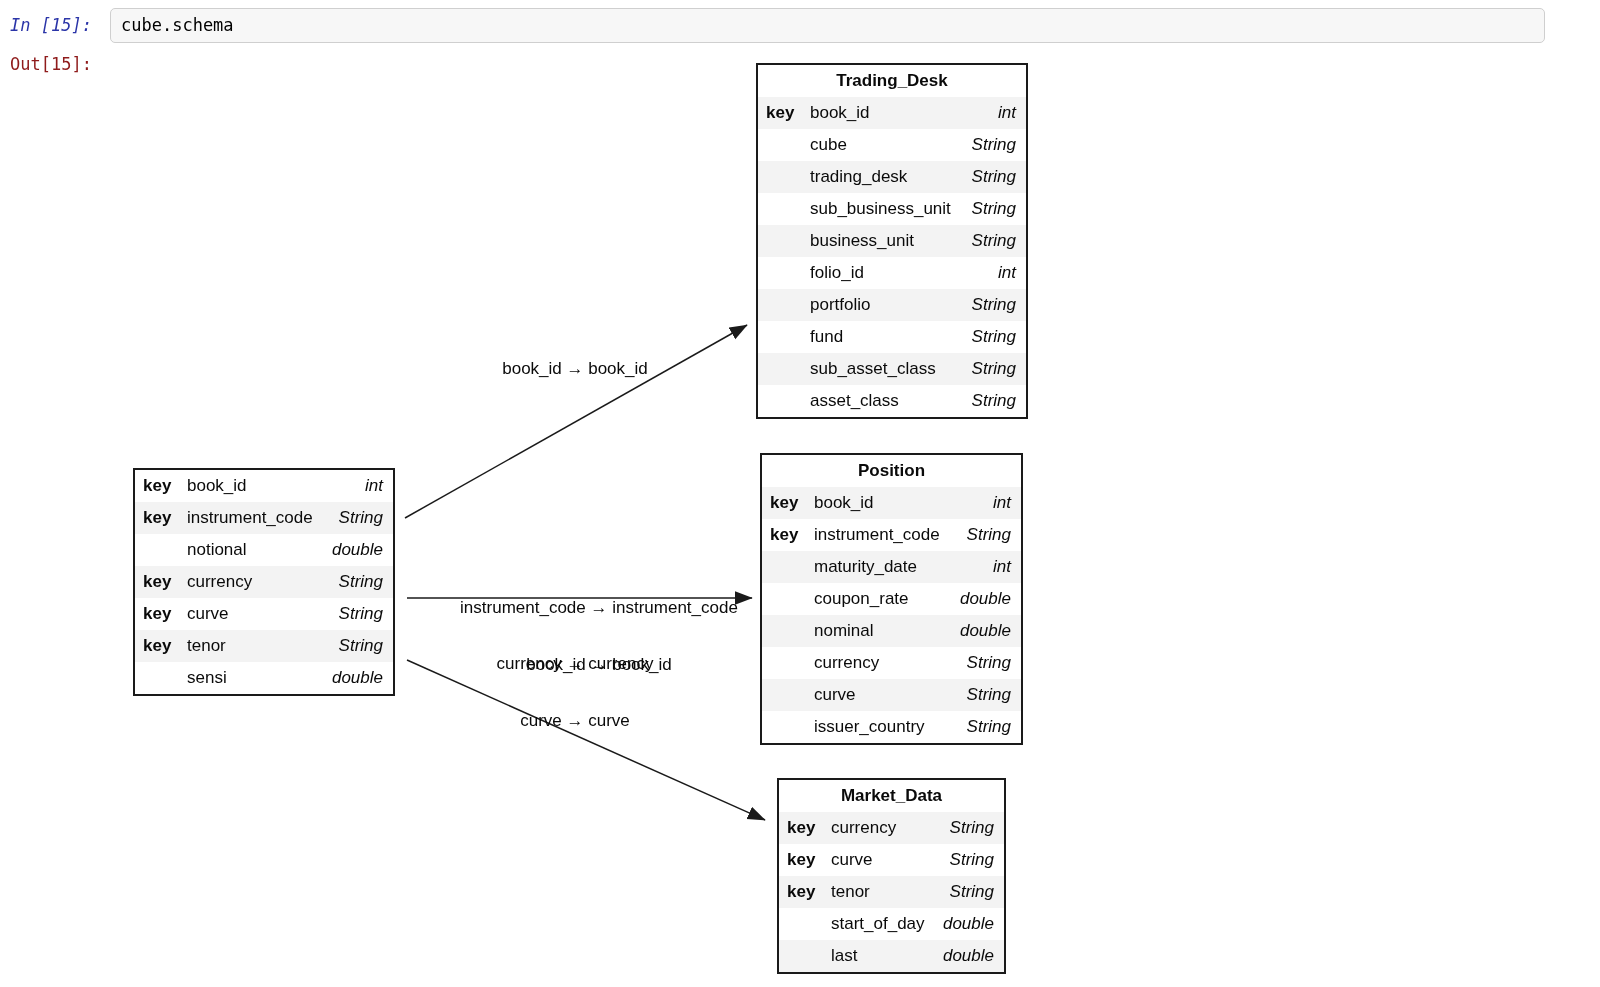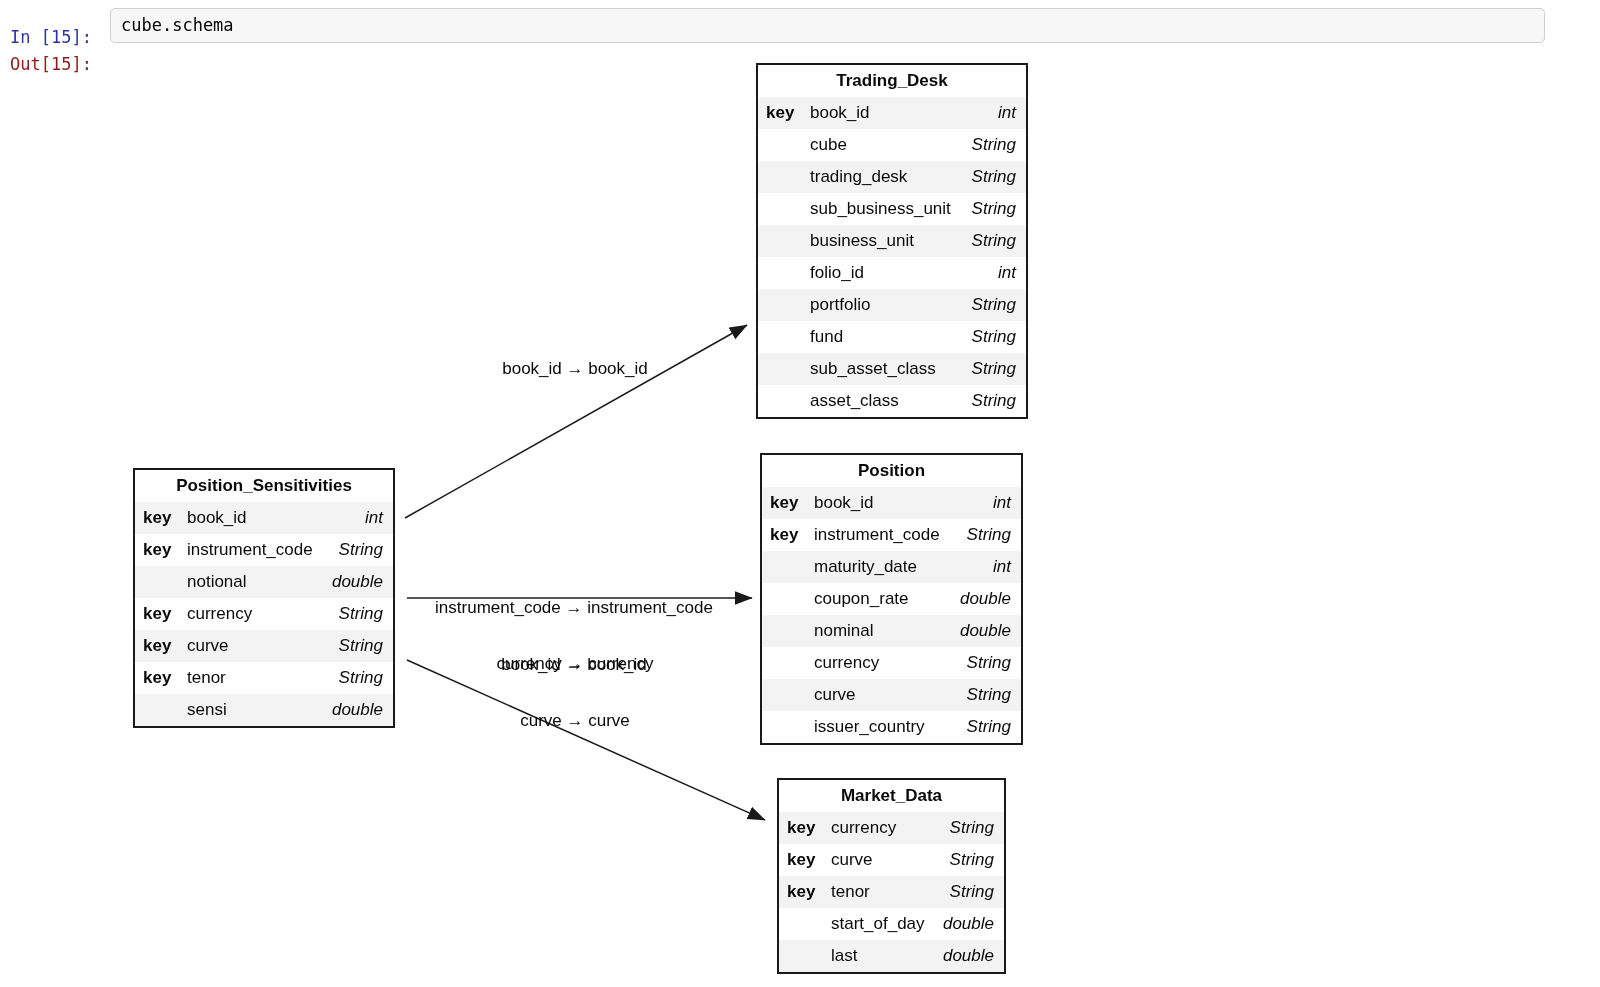--- a/index.html
+++ b/index.html
@@ -8,21 +8,21 @@
     background:#ffffff; overflow:hidden;
     font-family:"Liberation Sans", sans-serif;
   }
 
   
   .prompt {
     position:absolute; left:10px;
     font-family:"DejaVu Sans Mono", monospace;
     font-size:17px; line-height:20px; white-space:pre;
   }
-  .prompt.in  { top:27px; color:var(--input-prompt-color, #2b35a8); }
+  .prompt.in  { top:15px; color:var(--input-prompt-color, #2b35a8);font-style:italic; }
   .prompt.out { top:54px; color:var(--output-prompt-color, #8f1b1b); }
 
   .code-box {
     position:absolute; left:110px; top:8px; width:1435px; height:35px;
     background:var(--code-bg, #f7f7f7);
     border:1px solid var(--code-border, #cfcfcf);
     border-radius:5px; box-sizing:border-box;
   }
   .code-box .code {
     display:block; padding-left:10px; line-height:33px;
@@ -50,21 +50,21 @@
   .t-name { flex:1; overflow:hidden; }
   .t-type { flex:none; font-style:italic; text-align:right; padding-left:6px; }
 
   
   .arrows { position:absolute; left:0; top:0; pointer-events:none; }
   .edge-label {
     position:absolute; text-align:center; font-size:17px; line-height:19px;
     color:#0a0a0a; white-space:pre;
   }
   .edge-label-1 { left:435px; top:321px; width:280px; }
-  .edge-label-2 { left:394px; top:560px; width:360px; }
+  .edge-label-2 { left:394px; top:560px; width:360px;padding-left:25px; }
   .edge-label-3 { left:395px; top:616px; width:360px; }
 </style>
 </head>
 <body>
 
 <div class="page">
 
   <div class="prompt in">In [15]:</div>
   <div class="code-box">
     <span class="code">cube.schema</span>
@@ -216,21 +216,20 @@
         <span class="t-type">double</span>
       </div>
     <div class="t-row">
         <span class="t-key"></span>
         <span class="t-name">last</span>
         <span class="t-type">double</span>
       </div>
   </div>
 
   <div class="table" style="left:133px; top:468px; width:262px;">
-    <div class="t-title">Position_Sensitivities</div>
     <div class="t-row">
         <span class="t-key">key</span>
         <span class="t-name">book_id</span>
         <span class="t-type">int</span>
       </div>
     <div class="t-row">
         <span class="t-key">key</span>
         <span class="t-name">instrument_code</span>
         <span class="t-type">String</span>
       </div>

